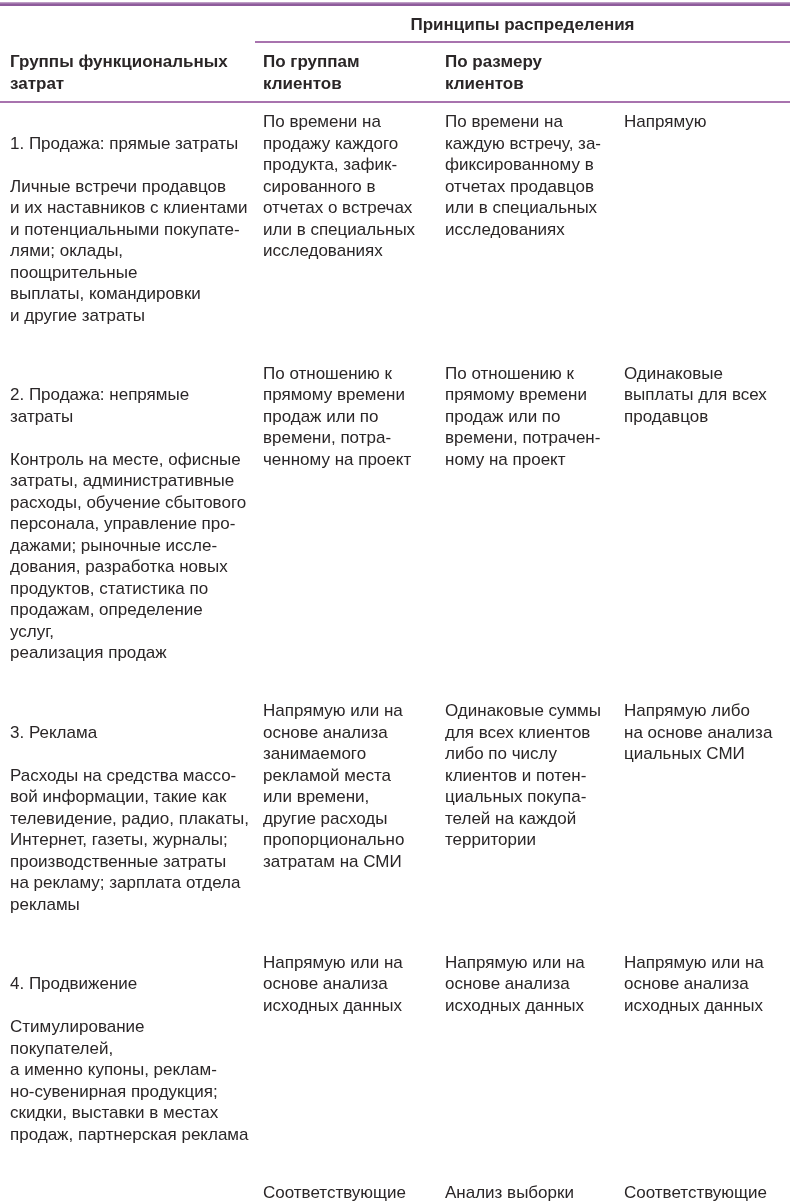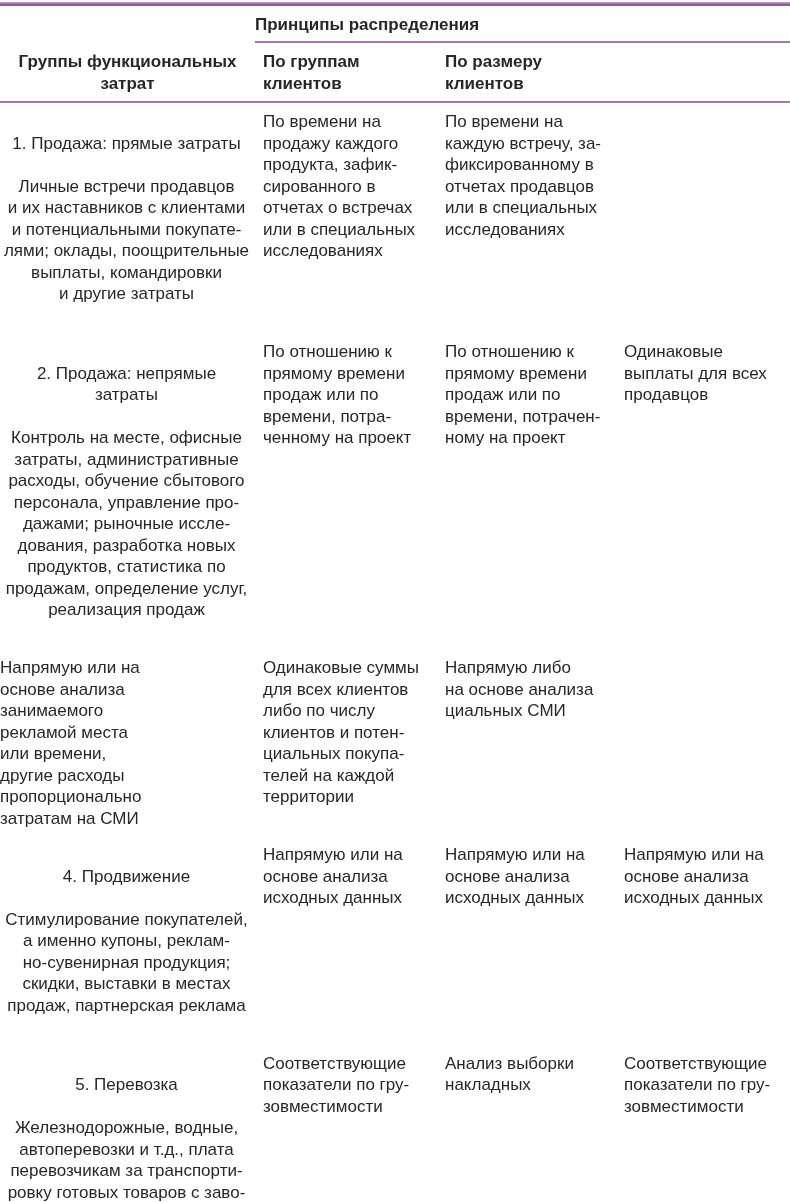--- a/index.html
+++ b/index.html
@@ -21,21 +21,21 @@
     height:4px;
     background:linear-gradient(to bottom, var(--rule-light) 0%, var(--rule) 55%, var(--rule) 100%);
   }
   .rule-thick.top{margin-top:2px;}
   .span-head-row{
     display:grid;
     grid-template-columns:255px 1fr;
   }
   .span-head-cell{
     border-bottom:2px solid var(--thin-rule);
-    text-align:left;
+    text-align:center;
     padding:8px 0 5px 0;
   }
   .span-head-text{
     font-weight:700;
     line-height:22px;
   }
   .grid{
     display:grid;
     grid-template-columns:263px 182px 179px 166px;
   }
@@ -46,21 +46,21 @@
   .col-head{
     font-weight:700;
     white-space:pre-line;
     padding-right:10px;
   }
   .cell{
     white-space:pre-line;
     padding-right:12px;
     box-sizing:border-box;
   }
-  .c1{padding-left:2px;text-align:center;}
+  .c1{padding-left:10px;}
   .trow{padding-top:15px;}
   .trow.first{padding-top:8px;}
   .cell-title{font-weight:400;white-space:pre-line;}
   .cell-body{white-space:pre-line;}
 </style>
 </head>
 <body>
 
 <div class="page">
 
@@ -98,20 +98,21 @@
 сированного в
 отчетах о встречах
 или в специальных
 исследованиях</div>
     <div class="cell">По времени на
 каждую встречу, за-
 фиксированному в
 отчетах продавцов
 или в специальных
 исследованиях</div>
+    <div class="cell">Напрямую</div>
   </div>
 
   <div class="grid trow">
     <div class="cell c1">
       <div class="cell-title">2. Продажа: непрямые
 затраты</div>
       <div class="cell-body">Контроль на месте, офисные
 затраты, административные
 расходы, обучение сбытового
 персонала, управление про-
@@ -130,20 +131,30 @@
 прямому времени
 продаж или по
 времени, потрачен-
 ному на проект</div>
     <div class="cell">Одинаковые
 выплаты для всех
 продавцов</div>
   </div>
 
   <div class="grid trow">
+    <div class="cell c1">
+      <div class="cell-title">3. Реклама</div>
+      <div class="cell-body">Расходы на средства массо-
+вой информации, такие как
+телевидение, радио, плакаты,
+Интернет, газеты, журналы;
+производственные затраты
+на рекламу; зарплата отдела
+рекламы</div>
+    </div>
     <div class="cell">Напрямую или на
 основе анализа
 занимаемого
 рекламой места
 или времени,
 другие расходы
 пропорционально
 затратам на СМИ</div>
     <div class="cell">Одинаковые суммы
 для всех клиентов

